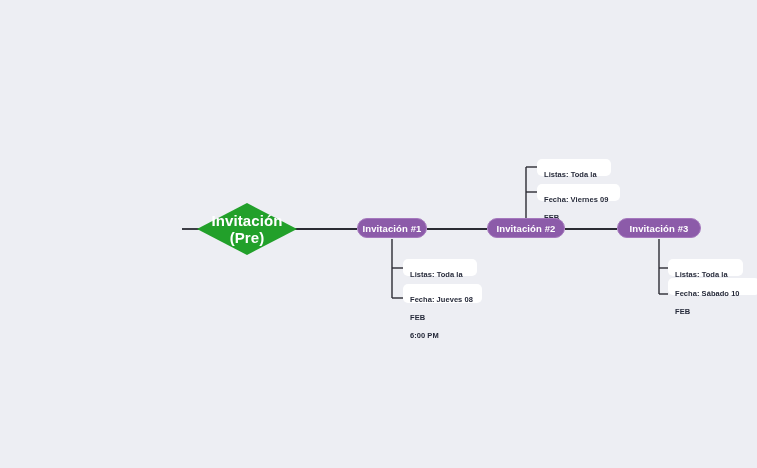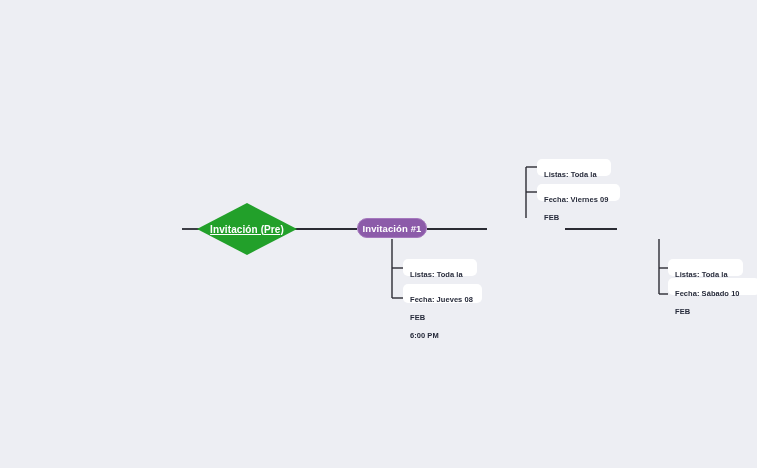--- a/index.html
+++ b/index.html
@@ -79,25 +79,24 @@
   .diamond-label {
     position: absolute;
     left: 0;
     top: 0;
     width: 100px;
     height: 52px;
     display: flex;
     align-items: center;
     justify-content: center;
     color: #ffffff;
-    font-size: 10px;
+    font-size: 15px;
     font-weight: bold;
     letter-spacing: 0.1px;
     text-align: center;
-    text-decoration: underline;
   }
 
   
   .pill {
     position: absolute;
     height: 20px;
     background: #8c5ba9;
     border: 1.5px solid #a578bd;
     border-radius: 11px;
     display: flex;
@@ -186,27 +185,33 @@
     <span class="pill-label">Invitación #1</span>
   </div>
   <div class="leaf" id="leaf-1-0">
     <span class="leaf-label">Listas: Toda la base</span>
   </div>
   <div class="leaf" id="leaf-1-1">
     <span class="leaf-label">Fecha: Jueves 08 FEB
 6:00 PM</span>
   </div>
 
+  <div class="pill" id="pill-2">
+    <span class="pill-label">Invitación #2</span>
+  </div>
   <div class="leaf" id="leaf-2-0">
     <span class="leaf-label">Listas: Toda la base</span>
   </div>
   <div class="leaf" id="leaf-2-1">
     <span class="leaf-label">Fecha: Viernes 09 FEB</span>
   </div>
 
+  <div class="pill" id="pill-3">
+    <span class="pill-label">Invitación #3</span>
+  </div>
   <div class="leaf" id="leaf-3-0">
     <span class="leaf-label">Listas: Toda la base</span>
   </div>
   <div class="leaf" id="leaf-3-1">
     <span class="leaf-label">Fecha: Sábado 10 FEB</span>
   </div>
 
 </div>
 
 </body></html>

